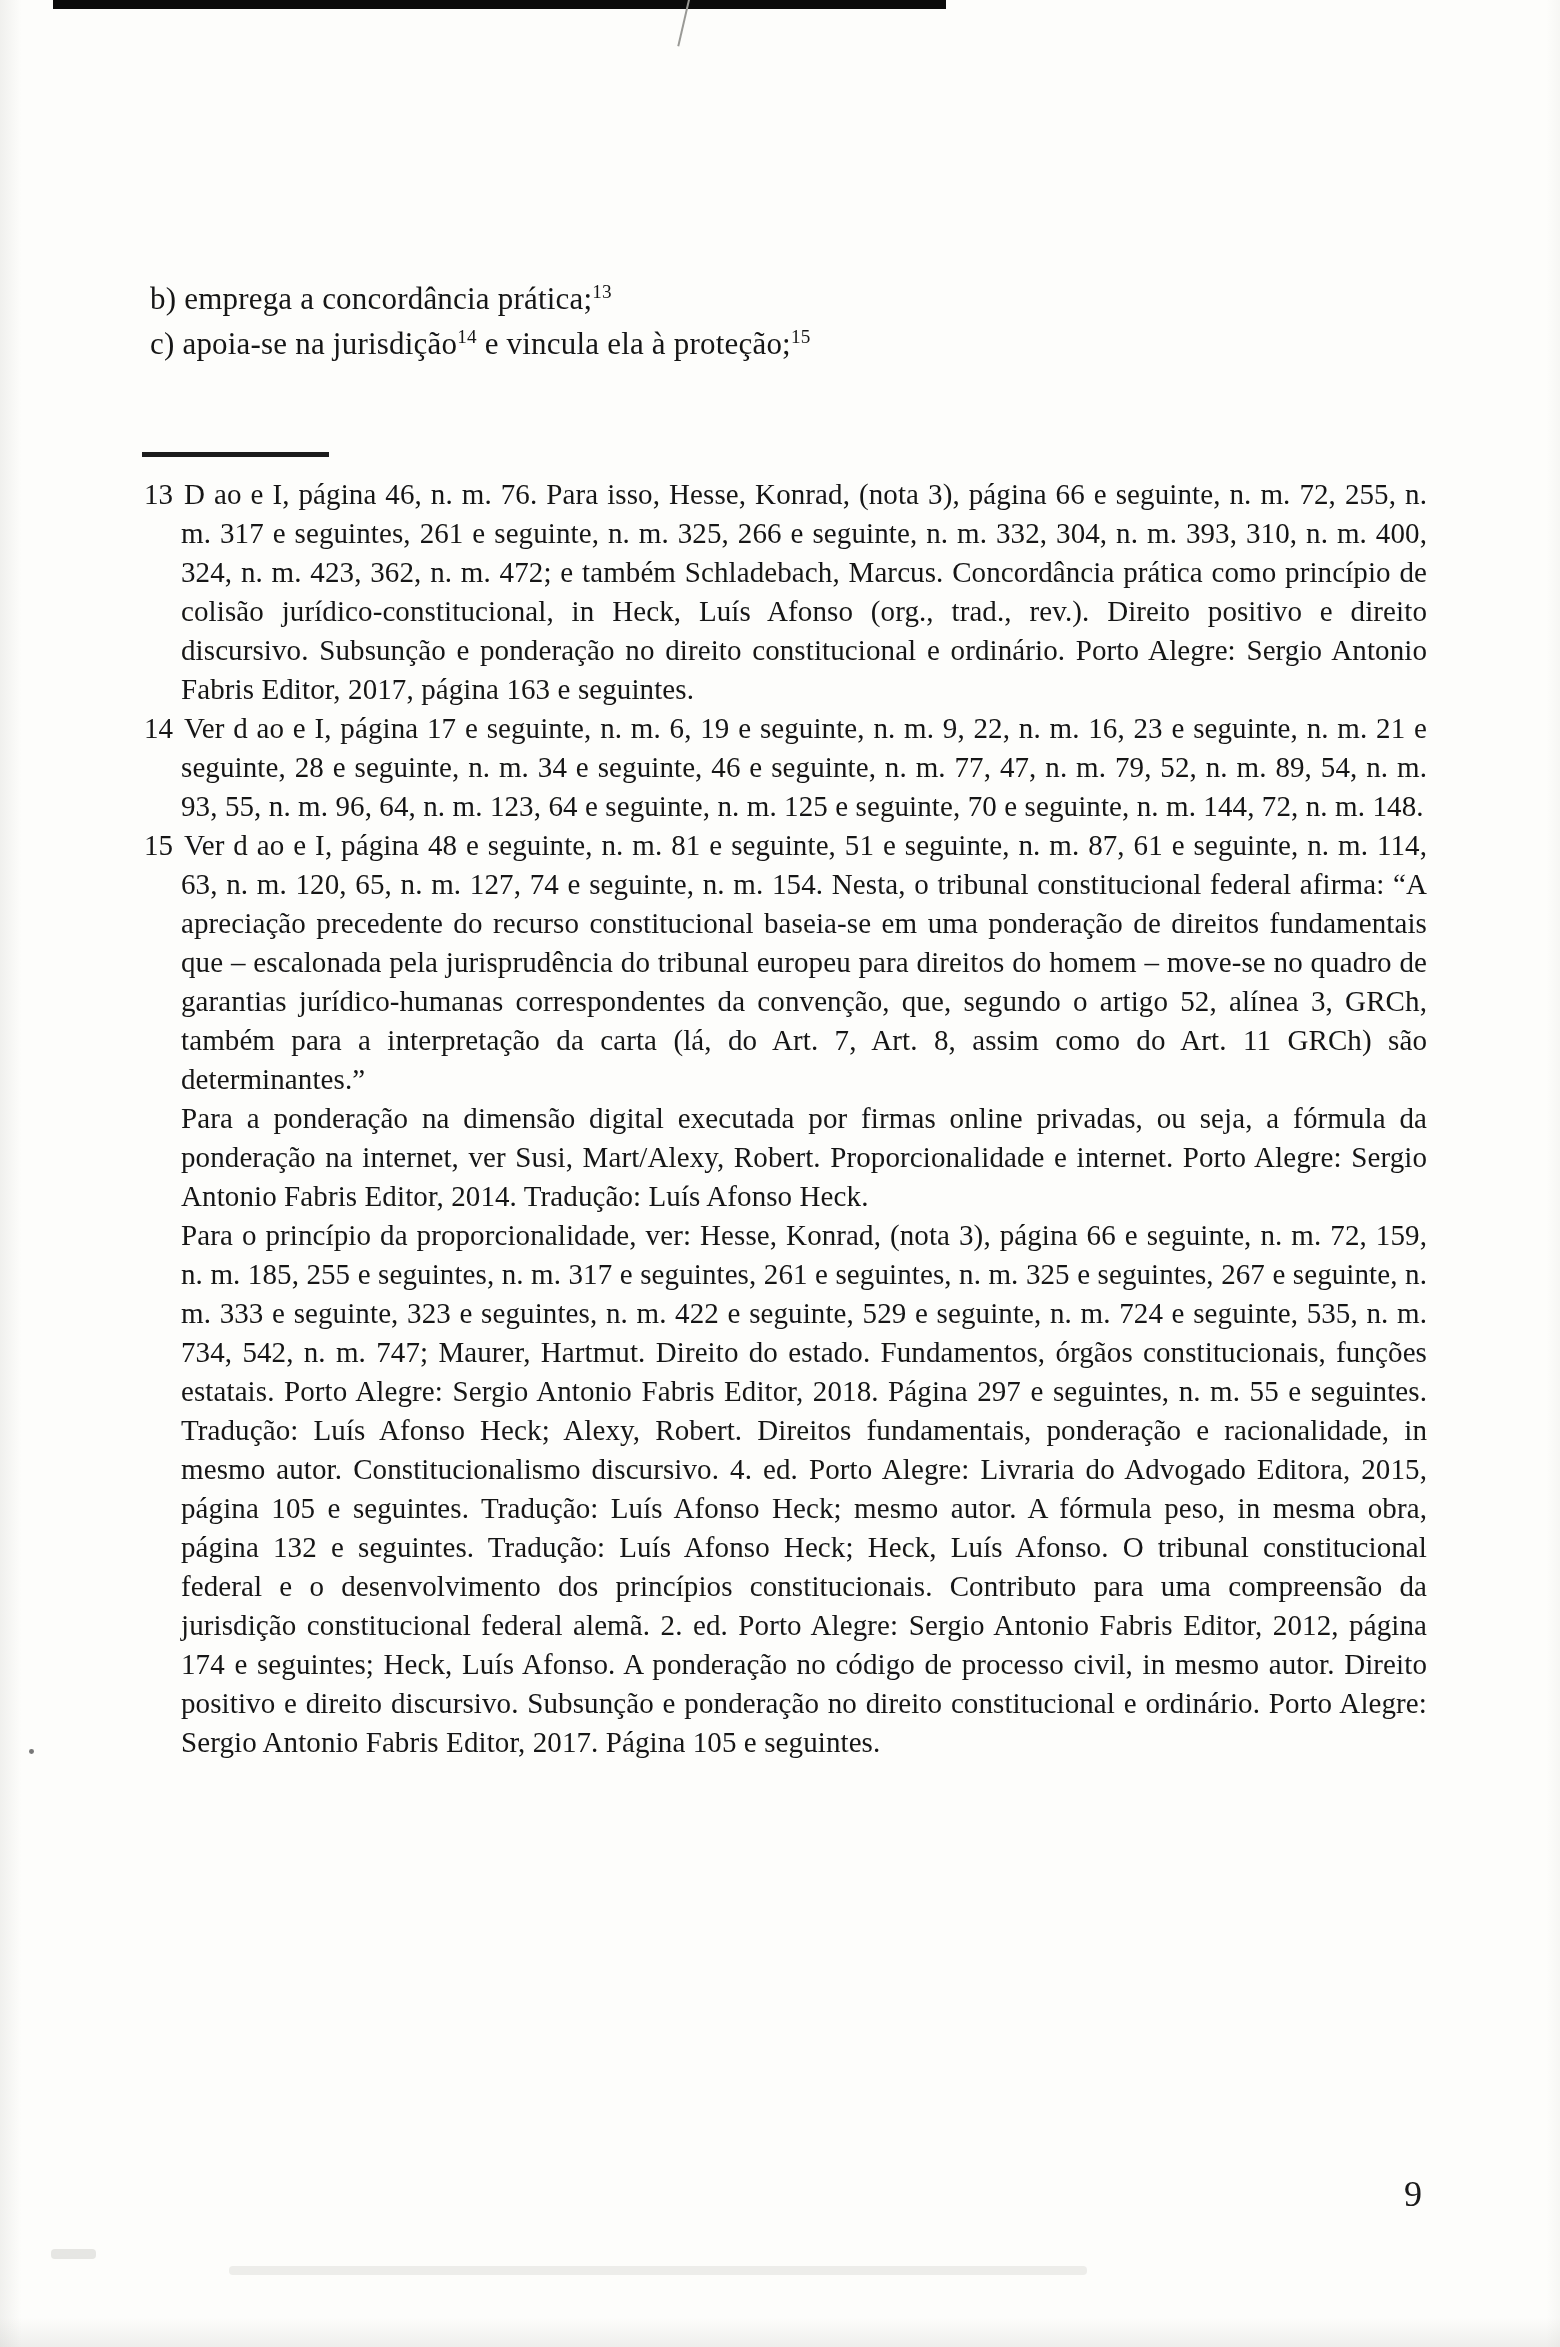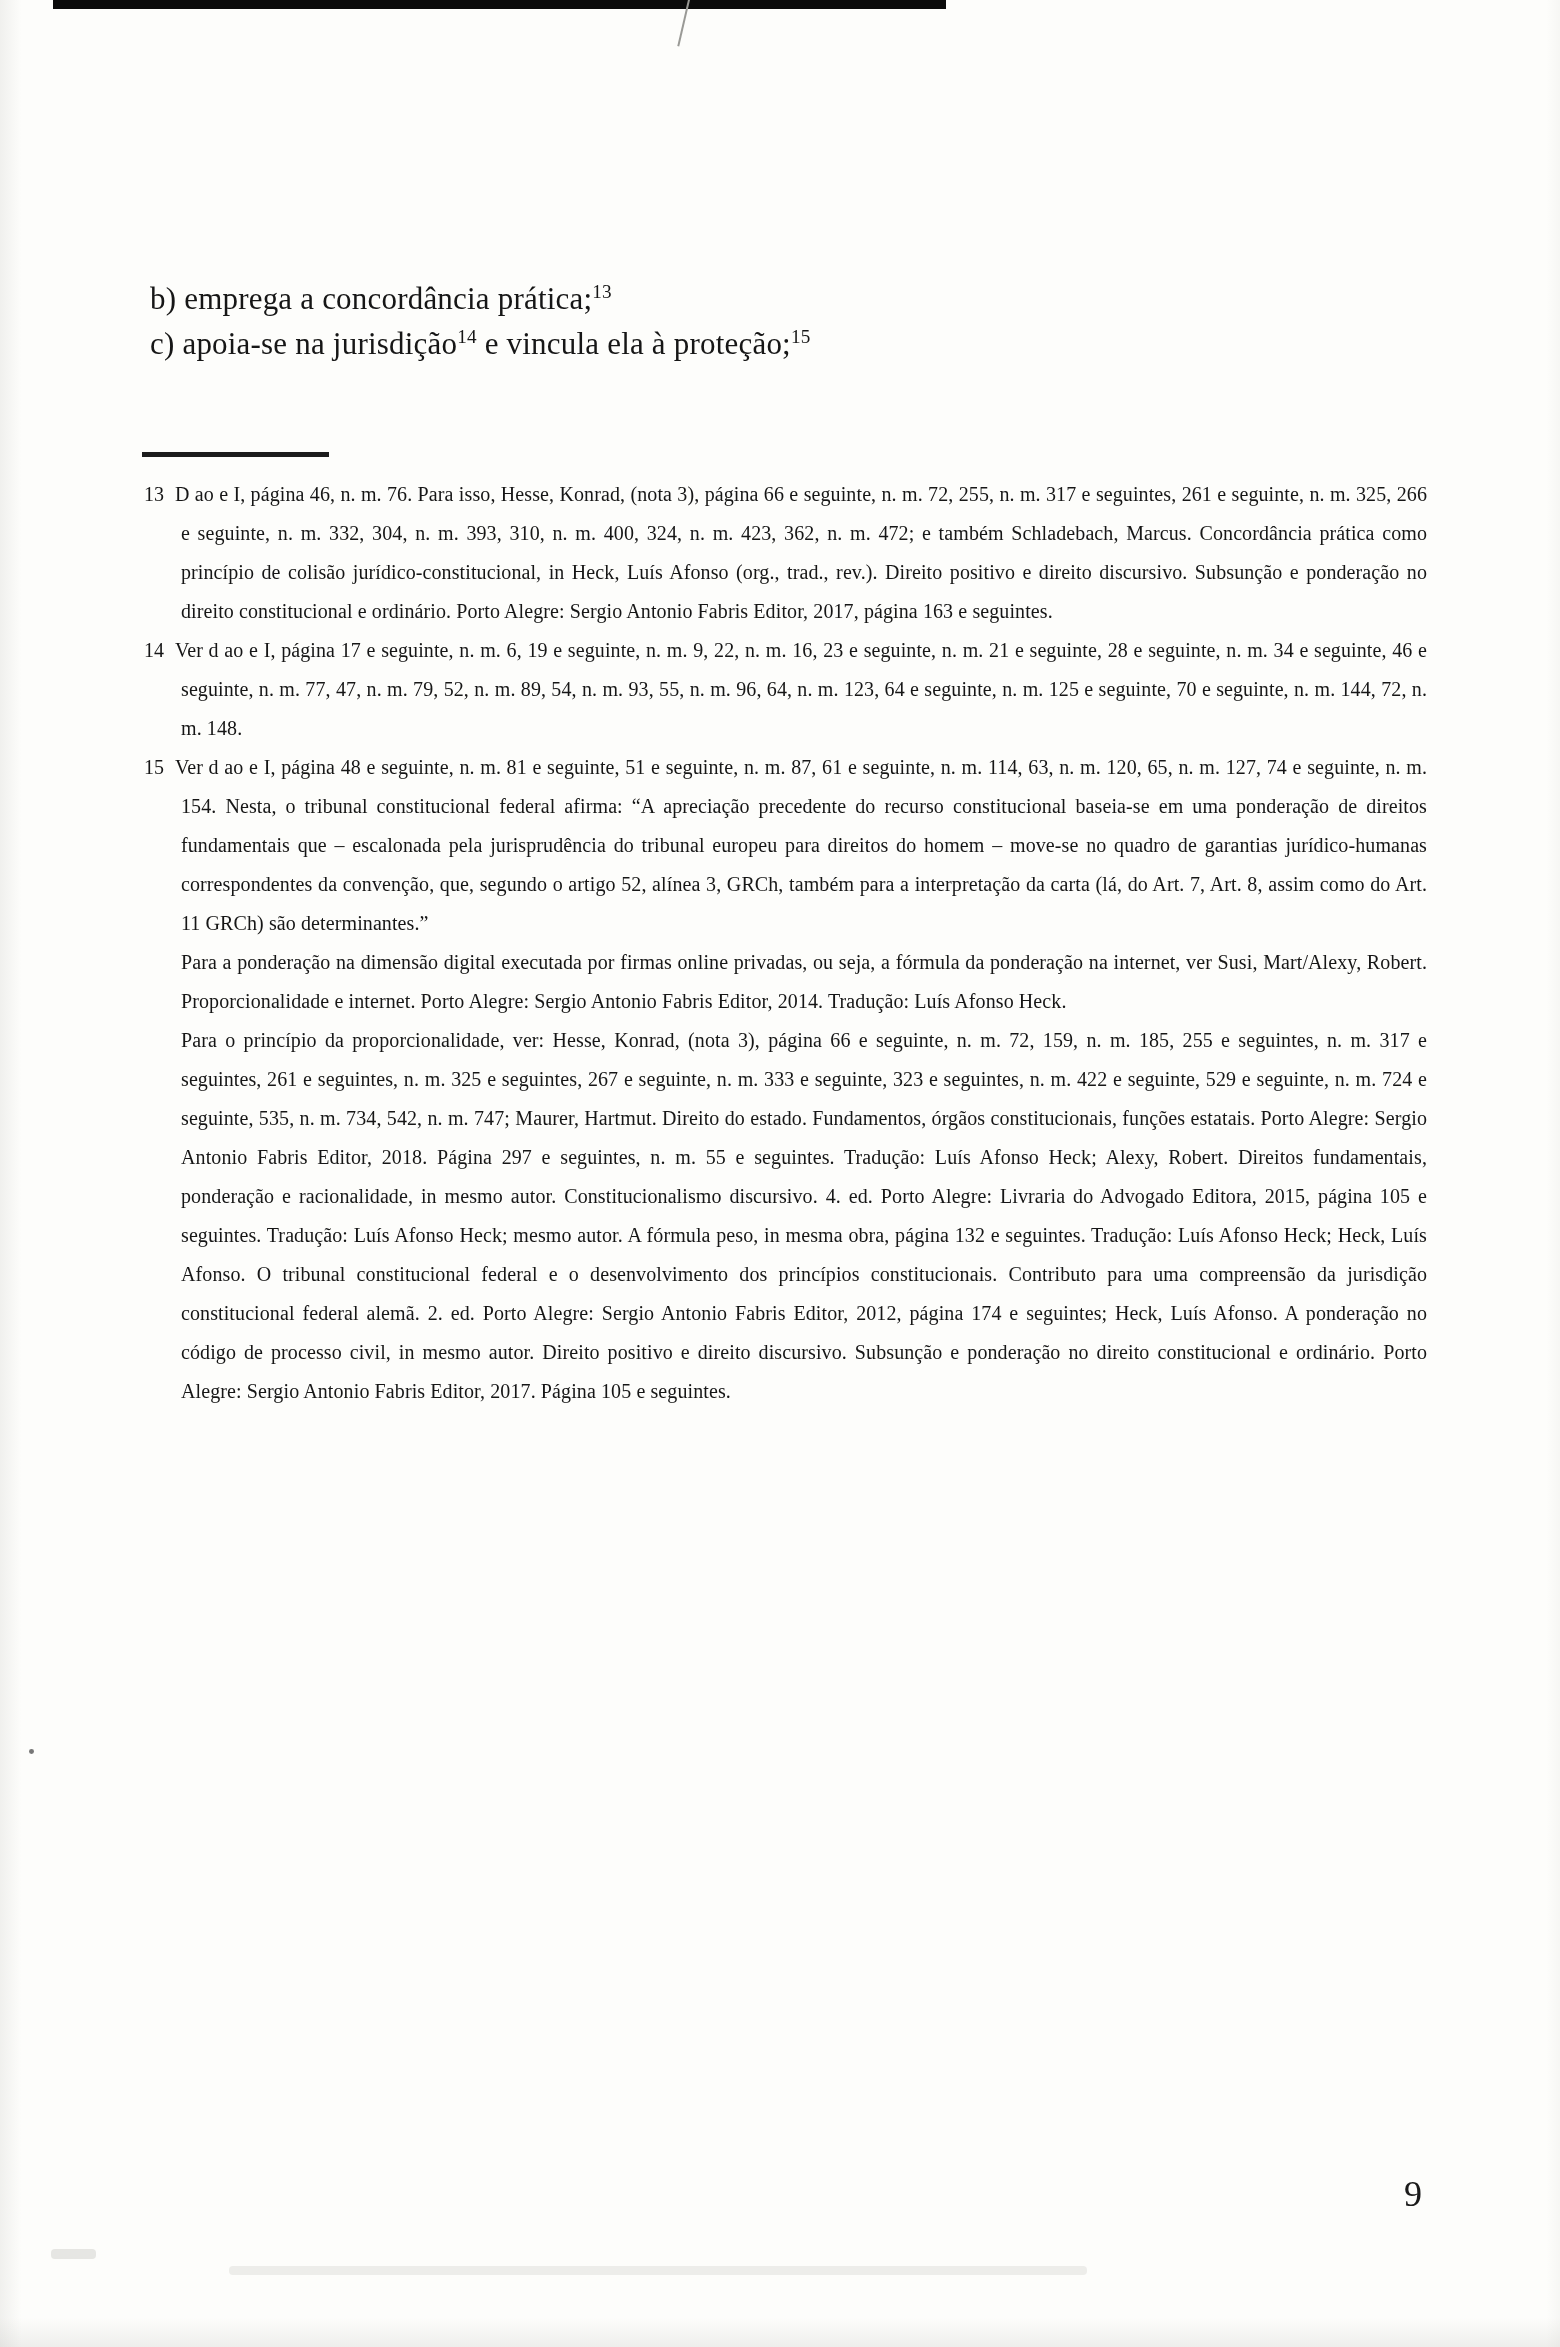--- a/index.html
+++ b/index.html
@@ -90,21 +90,21 @@
     height: 4.9px;
     background: #1c1c1c;
   }
 
   
   .footnotes {
     position: absolute;
     left: 144px;
     top: 475px;
     width: 1283px;
-    font-size: 20px;
+    font-size: 29px;
     line-height: 39px;
     text-align: justify;
     letter-spacing: 0.1px;
   }
   .footnote { padding-left: 37px; }
   .footnote p { margin: 0; }
   .footnote .fn-lead { text-indent: -37px; }
   .fn-num { padding-right: 10.7px; }
 
   .page-number {

